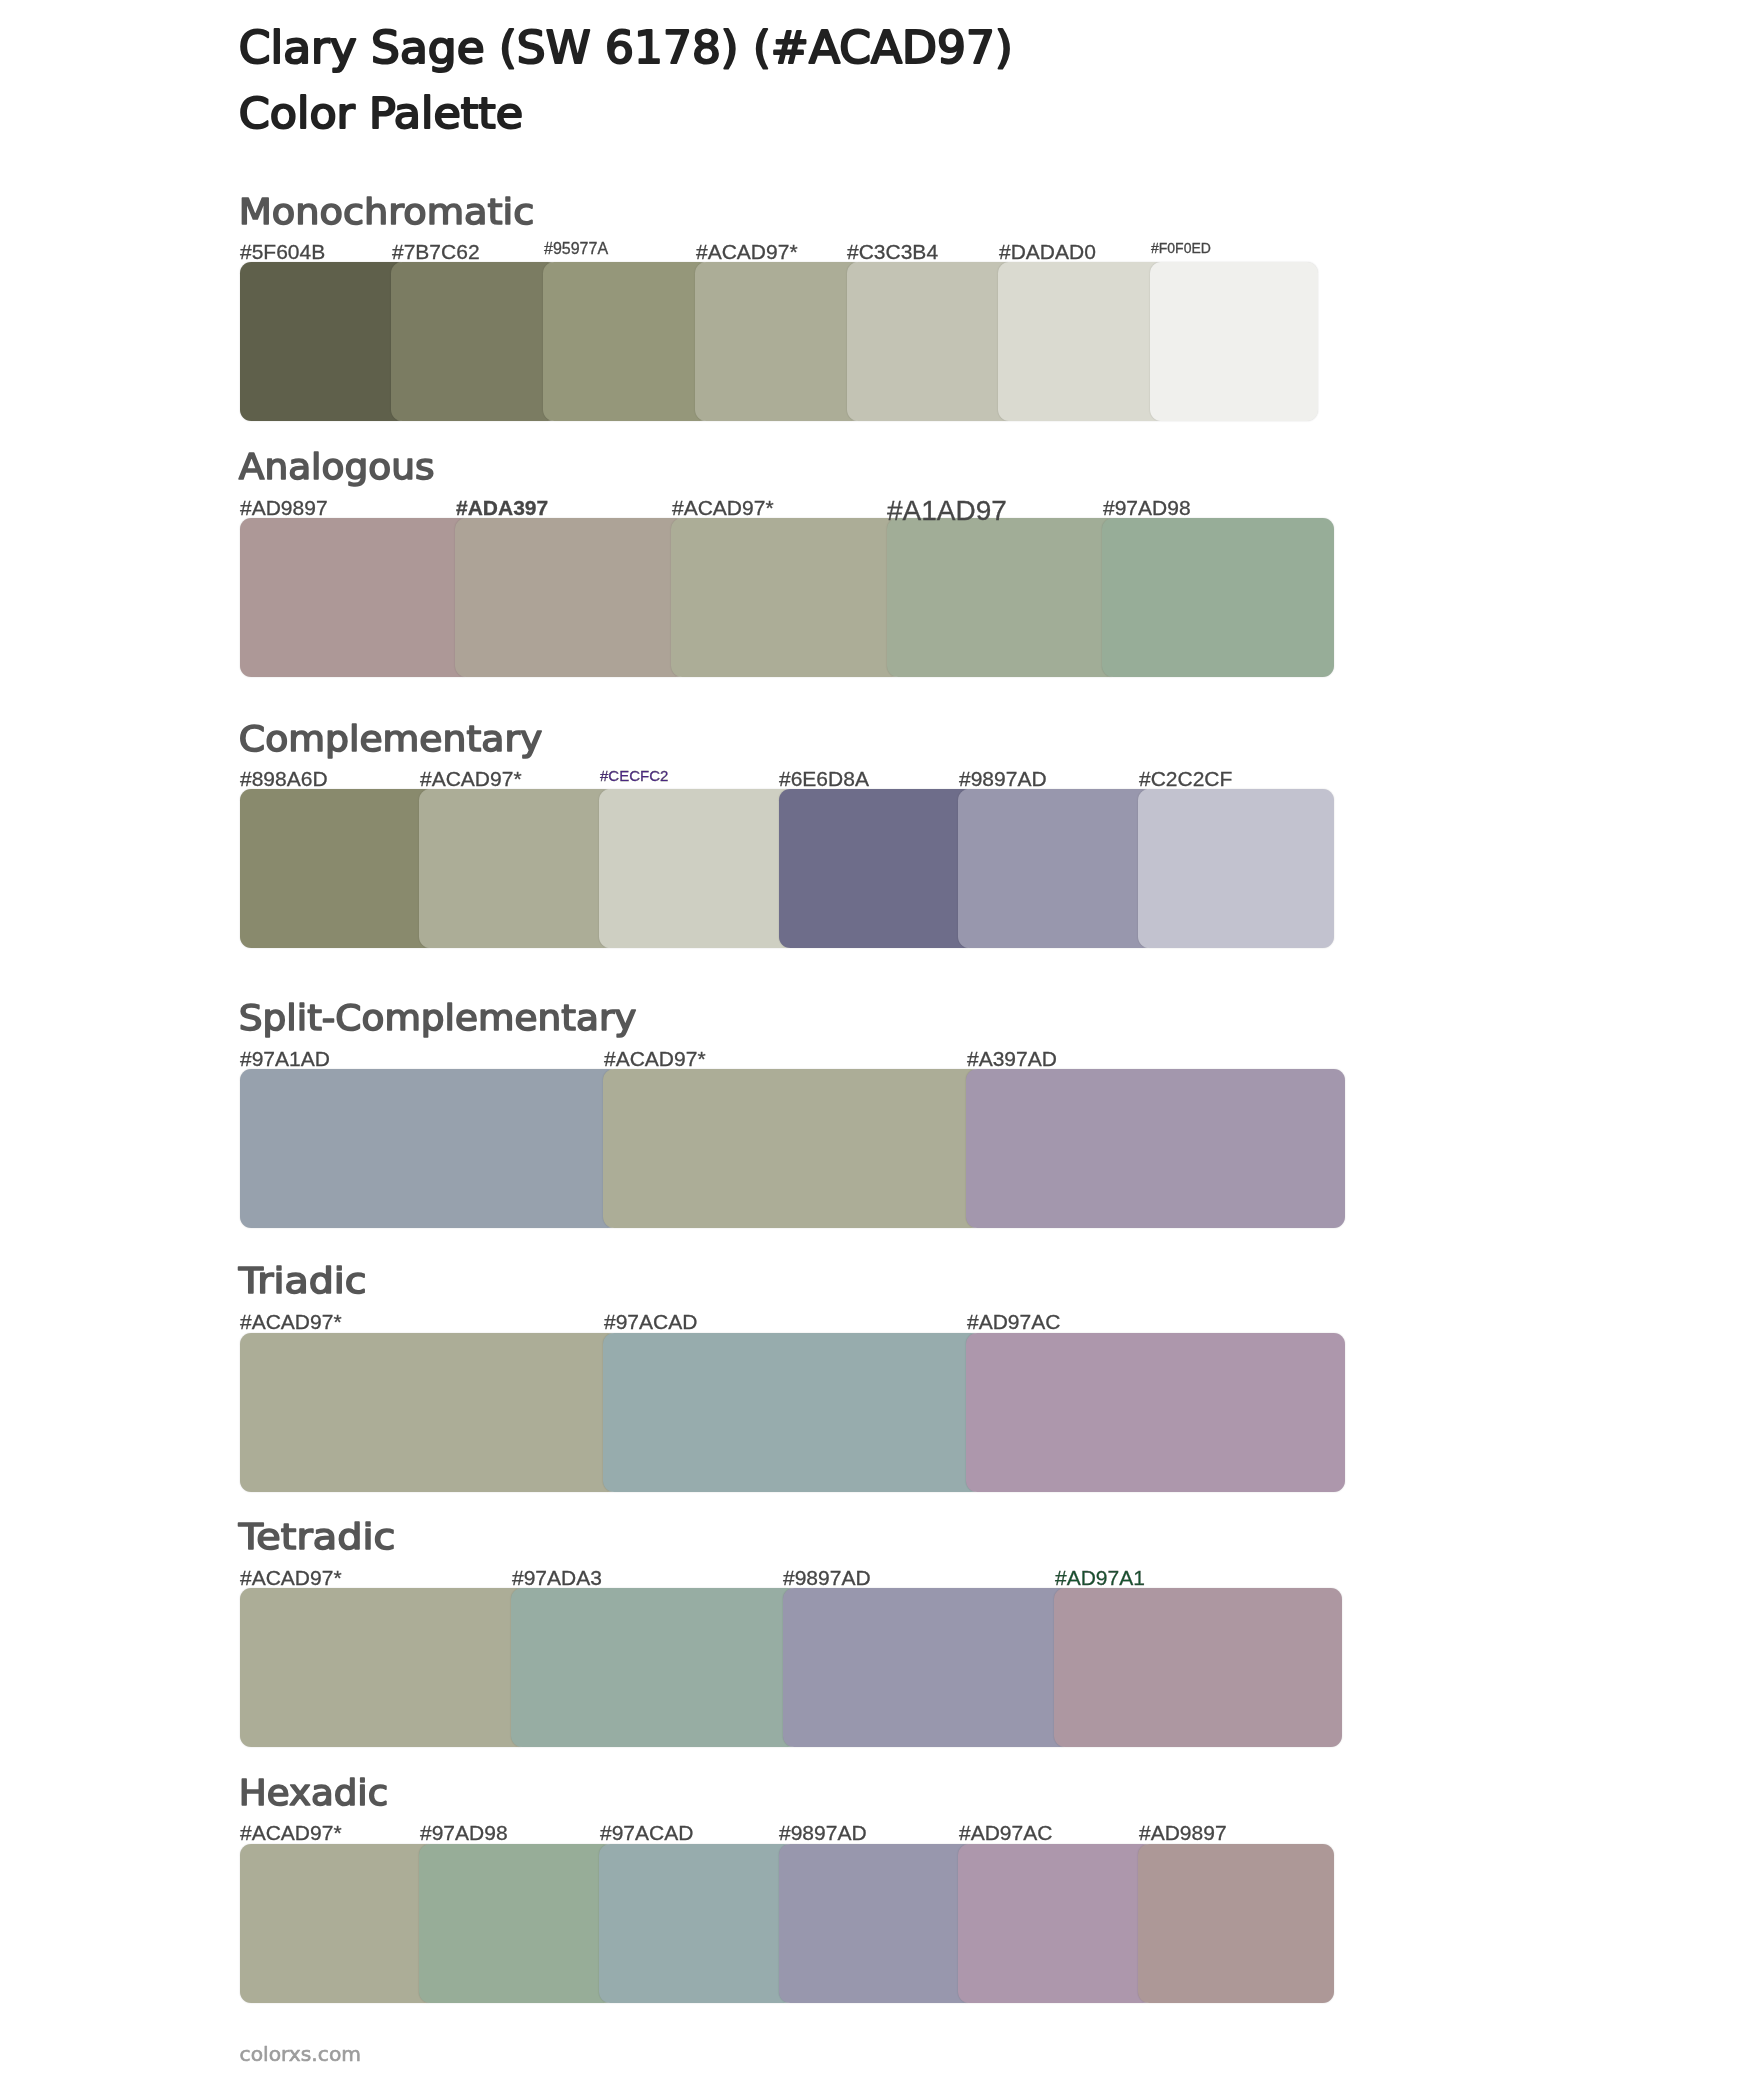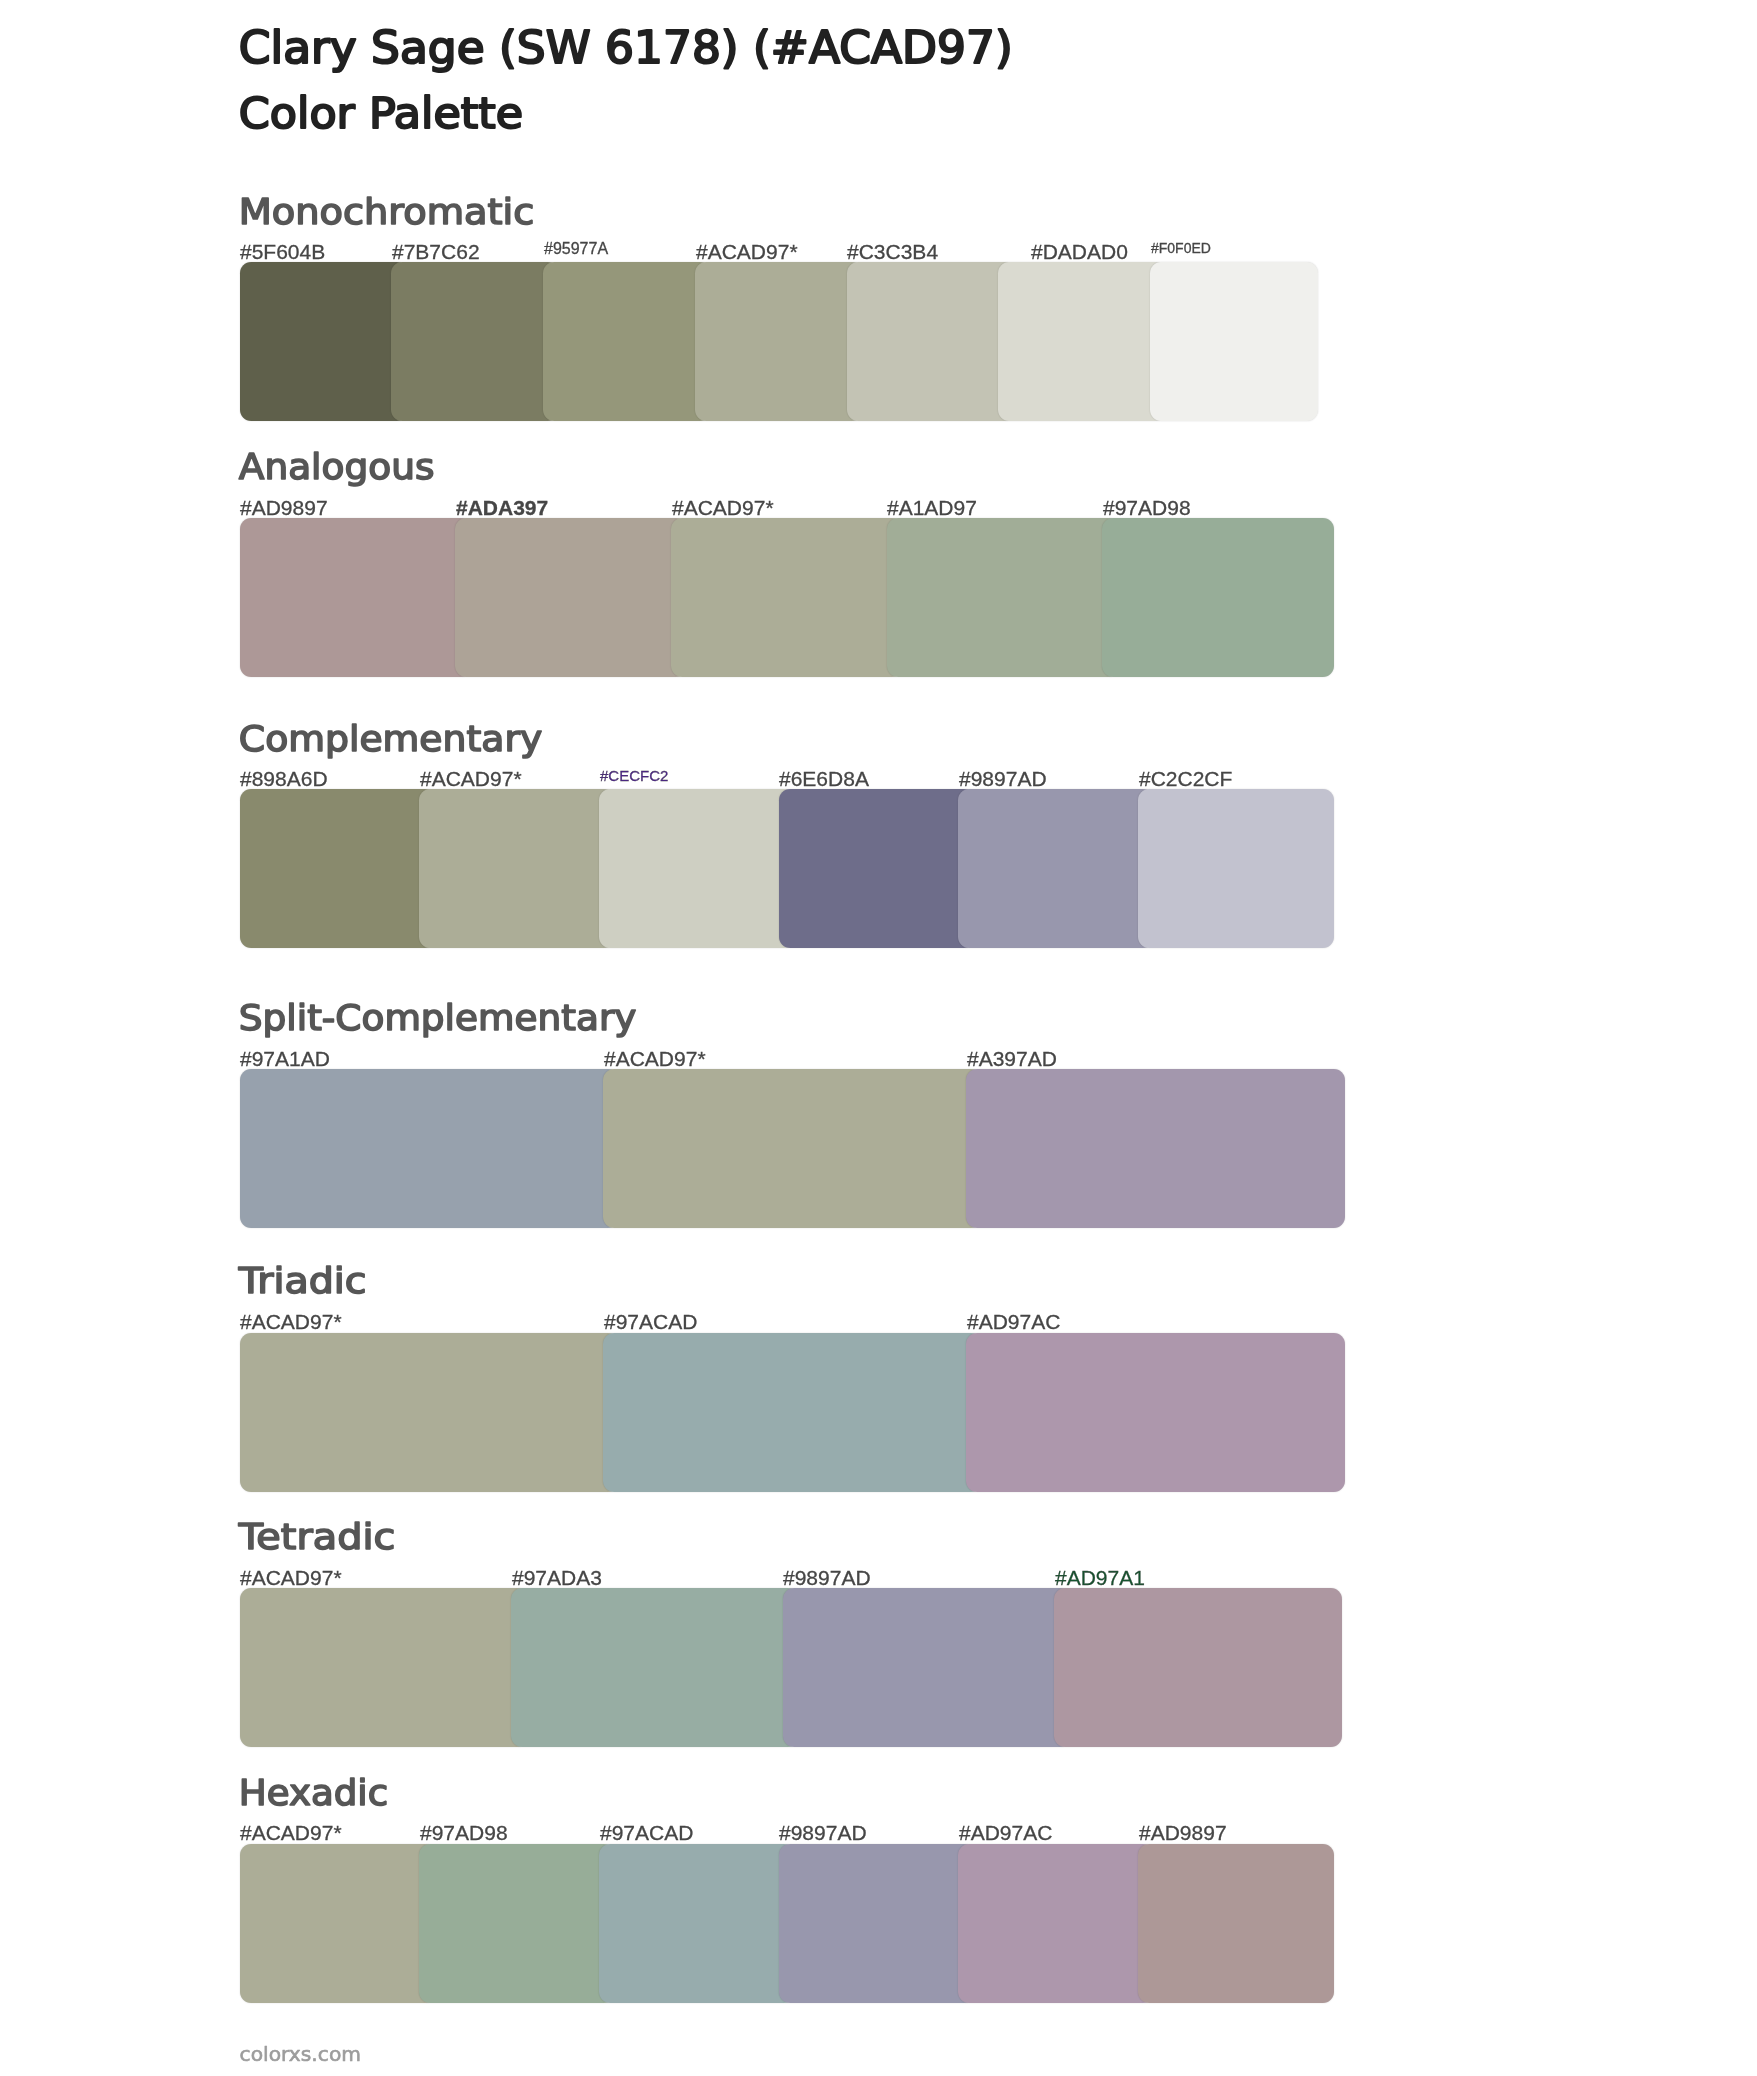--- a/index.html
+++ b/index.html
@@ -22,33 +22,33 @@
         <span class="hex-label" style="color: rgb(70, 70, 70); font-size: 21px; -webkit-text-stroke: 0.3px rgb(70, 70, 70); left: 240px; top: 241px; z-index: 50;">#5F604B</span>
         <div class="swatch" style="left: 391px; top: 262px; width: 168px; height: 159px; background: rgb(123, 124, 98); border-radius: 11.2px; box-shadow: rgba(0, 0, 0, 0.18) 0px 0px 1.6px; z-index: 11;"></div>
         <span class="hex-label" style="color: rgb(70, 70, 70); font-size: 21px; -webkit-text-stroke: 0.3px rgb(70, 70, 70); left: 392px; top: 241px; z-index: 50; text-align: right;">#7B7C62</span>
         <div class="swatch" style="left: 543px; top: 262px; width: 168px; height: 159px; background: rgb(149, 151, 122); border-radius: 11.2px; box-shadow: rgba(0, 0, 0, 0.18) 0px 0px 1.6px; z-index: 12;"></div>
         <span class="hex-label" style="color: rgb(70, 70, 70); font-size: 16px; -webkit-text-stroke: 0.3px rgb(70, 70, 70); left: 544px; top: 241px; z-index: 50;">#95977A</span>
         <div class="swatch" style="left: 695px; top: 262px; width: 168px; height: 159px; background: rgb(172, 173, 151); border-radius: 11.2px; box-shadow: rgba(0, 0, 0, 0.18) 0px 0px 1.6px; z-index: 13;"></div>
         <span class="hex-label" style="color: rgb(70, 70, 70); font-size: 21px; -webkit-text-stroke: 0.3px rgb(70, 70, 70); left: 696px; top: 241px; z-index: 50;">#ACAD97*</span>
         <div class="swatch" style="left: 847px; top: 262px; width: 168px; height: 159px; background: rgb(195, 195, 180); border-radius: 11.2px; box-shadow: rgba(0, 0, 0, 0.18) 0px 0px 1.6px; z-index: 14;"></div>
         <span class="hex-label" style="color: rgb(70, 70, 70); font-size: 21px; -webkit-text-stroke: 0.3px rgb(70, 70, 70); left: 847px; top: 241px; z-index: 50;">#C3C3B4</span>
         <div class="swatch" style="left: 998px; top: 262px; width: 168px; height: 159px; background: rgb(218, 218, 208); border-radius: 11.2px; box-shadow: rgba(0, 0, 0, 0.18) 0px 0px 1.6px; z-index: 15;"></div>
-        <span class="hex-label" style="color: rgb(70, 70, 70); font-size: 21px; -webkit-text-stroke: 0.3px rgb(70, 70, 70); left: 999px; top: 241px; z-index: 50; margin-left: 32px;">#DADAD0</span>
+        <span class="hex-label" style="color: rgb(70, 70, 70); font-size: 21px; -webkit-text-stroke: 0.3px rgb(70, 70, 70); left: 999px; top: 241px; z-index: 50;">#DADAD0</span>
         <div class="swatch" style="left: 1150px; top: 262px; width: 168px; height: 159px; background: rgb(240, 240, 237); border-radius: 11.2px; box-shadow: rgba(0, 0, 0, 0.18) 0px 0px 1.6px; z-index: 16;"></div>
         <span class="hex-label" style="color: rgb(70, 70, 70); font-size: 14px; -webkit-text-stroke: 0.3px rgb(70, 70, 70); left: 1151px; top: 241px; z-index: 50;">#F0F0ED</span>
       </div>
       <div>
         <div class="swatch" style="left: 240px; top: 518px; width: 232px; height: 159px; background: rgb(173, 152, 151); border-radius: 11.2px; box-shadow: rgba(0, 0, 0, 0.18) 0px 0px 1.6px; z-index: 10;"></div>
         <span class="hex-label" style="color: rgb(70, 70, 70); font-size: 21px; -webkit-text-stroke: 0.3px rgb(70, 70, 70); left: 240px; top: 497px; z-index: 50;">#AD9897</span>
         <div class="swatch" style="left: 455px; top: 518px; width: 232px; height: 159px; background: rgb(173, 163, 151); border-radius: 11.2px; box-shadow: rgba(0, 0, 0, 0.18) 0px 0px 1.6px; z-index: 11;"></div>
         <span class="hex-label" style="color: rgb(70, 70, 70); font-size: 21px; -webkit-text-stroke: 0.3px rgb(70, 70, 70); left: 456px; top: 497px; z-index: 50; font-weight: bold;">#ADA397</span>
         <div class="swatch" style="left: 671px; top: 518px; width: 232px; height: 159px; background: rgb(172, 173, 151); border-radius: 11.2px; box-shadow: rgba(0, 0, 0, 0.18) 0px 0px 1.6px; z-index: 12;"></div>
         <span class="hex-label" style="color: rgb(70, 70, 70); font-size: 21px; -webkit-text-stroke: 0.3px rgb(70, 70, 70); left: 672px; top: 497px; z-index: 50;">#ACAD97*</span>
         <div class="swatch" style="left: 887px; top: 518px; width: 232px; height: 159px; background: rgb(161, 173, 151); border-radius: 11.2px; box-shadow: rgba(0, 0, 0, 0.18) 0px 0px 1.6px; z-index: 13;"></div>
-        <span class="hex-label" style="color: rgb(70, 70, 70); font-size: 21px; -webkit-text-stroke: 0.3px rgb(70, 70, 70); left: 887px; top: 497px; z-index: 50;">#A1AD97</span>
+        <span class="hex-label" style="color: rgb(70, 70, 70); font-size: 28px; -webkit-text-stroke: 0.3px rgb(70, 70, 70); left: 887px; top: 497px; z-index: 50;">#A1AD97</span>
         <div class="swatch" style="left: 1102px; top: 518px; width: 232px; height: 159px; background: rgb(151, 173, 152); border-radius: 11.2px; box-shadow: rgba(0, 0, 0, 0.18) 0px 0px 1.6px; z-index: 14;"></div>
         <span class="hex-label" style="color: rgb(70, 70, 70); font-size: 21px; -webkit-text-stroke: 0.3px rgb(70, 70, 70); left: 1103px; top: 497px; z-index: 50;">#97AD98</span>
       </div>
       <div>
         <div class="swatch" style="left: 240px; top: 789px; width: 196px; height: 159px; background: rgb(137, 138, 109); border-radius: 11.2px; box-shadow: rgba(0, 0, 0, 0.18) 0px 0px 1.6px; z-index: 10;"></div>
         <span class="hex-label" style="color: rgb(70, 70, 70); font-size: 21px; -webkit-text-stroke: 0.3px rgb(70, 70, 70); left: 240px; top: 768px; z-index: 50;">#898A6D</span>
         <div class="swatch" style="left: 419px; top: 789px; width: 196px; height: 159px; background: rgb(172, 173, 151); border-radius: 11.2px; box-shadow: rgba(0, 0, 0, 0.18) 0px 0px 1.6px; z-index: 11;"></div>
         <span class="hex-label" style="color: rgb(70, 70, 70); font-size: 21px; -webkit-text-stroke: 0.3px rgb(70, 70, 70); left: 420px; top: 768px; z-index: 50;">#ACAD97*</span>
         <div class="swatch" style="left: 599px; top: 789px; width: 196px; height: 159px; background: rgb(206, 207, 194); border-radius: 11.2px; box-shadow: rgba(0, 0, 0, 0.18) 0px 0px 1.6px; z-index: 12;"></div>
         <span class="hex-label" style="color: #4c1d95; font-size: 15px; -webkit-text-stroke: 0.3px rgb(70, 70, 70); left: 600px; top: 768px; z-index: 50;">#CECFC2</span>

